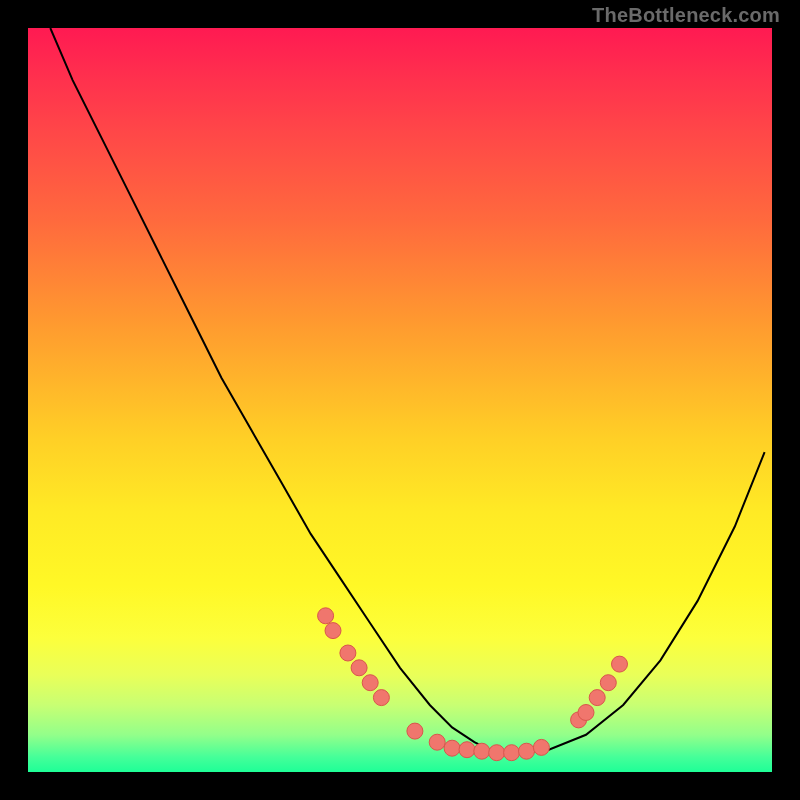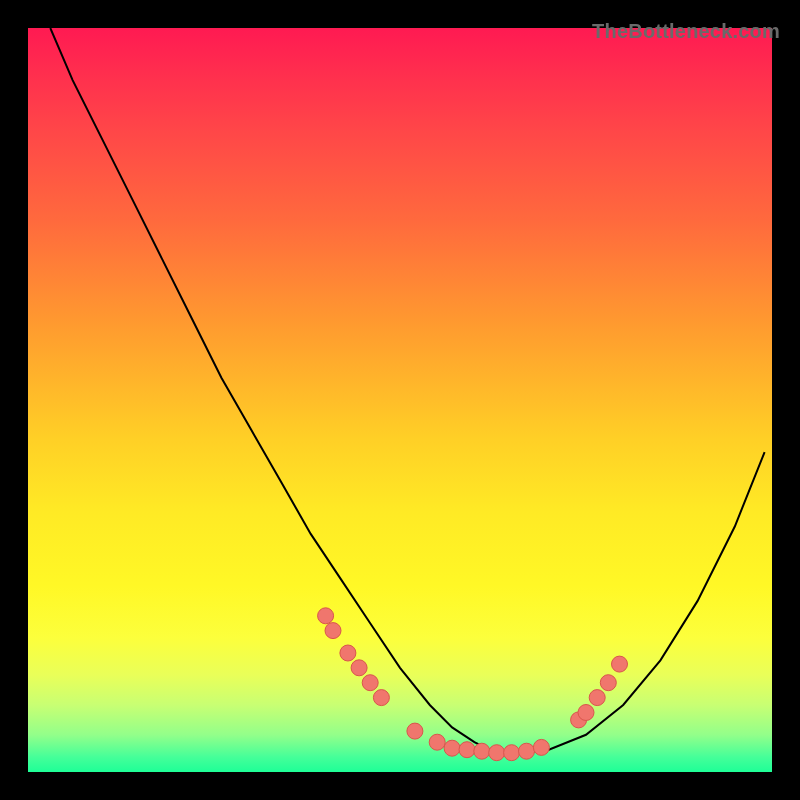--- a/index.html
+++ b/index.html
@@ -47,21 +47,21 @@
     );
   }
   svg.curve {
     position: absolute;
     inset: 0;
     width: 100%;
     height: 100%;
   }
   .watermark {
     position: absolute;
-    top: 20px;
+    top: 4px;
     right: 20px;
     font-family: Arial, Helvetica, sans-serif;
     font-size: 20px;
     font-weight: 600;
     color: #6a6a6a;
     letter-spacing: 0.2px;
   }
 </style>
 </head>
 <body>

